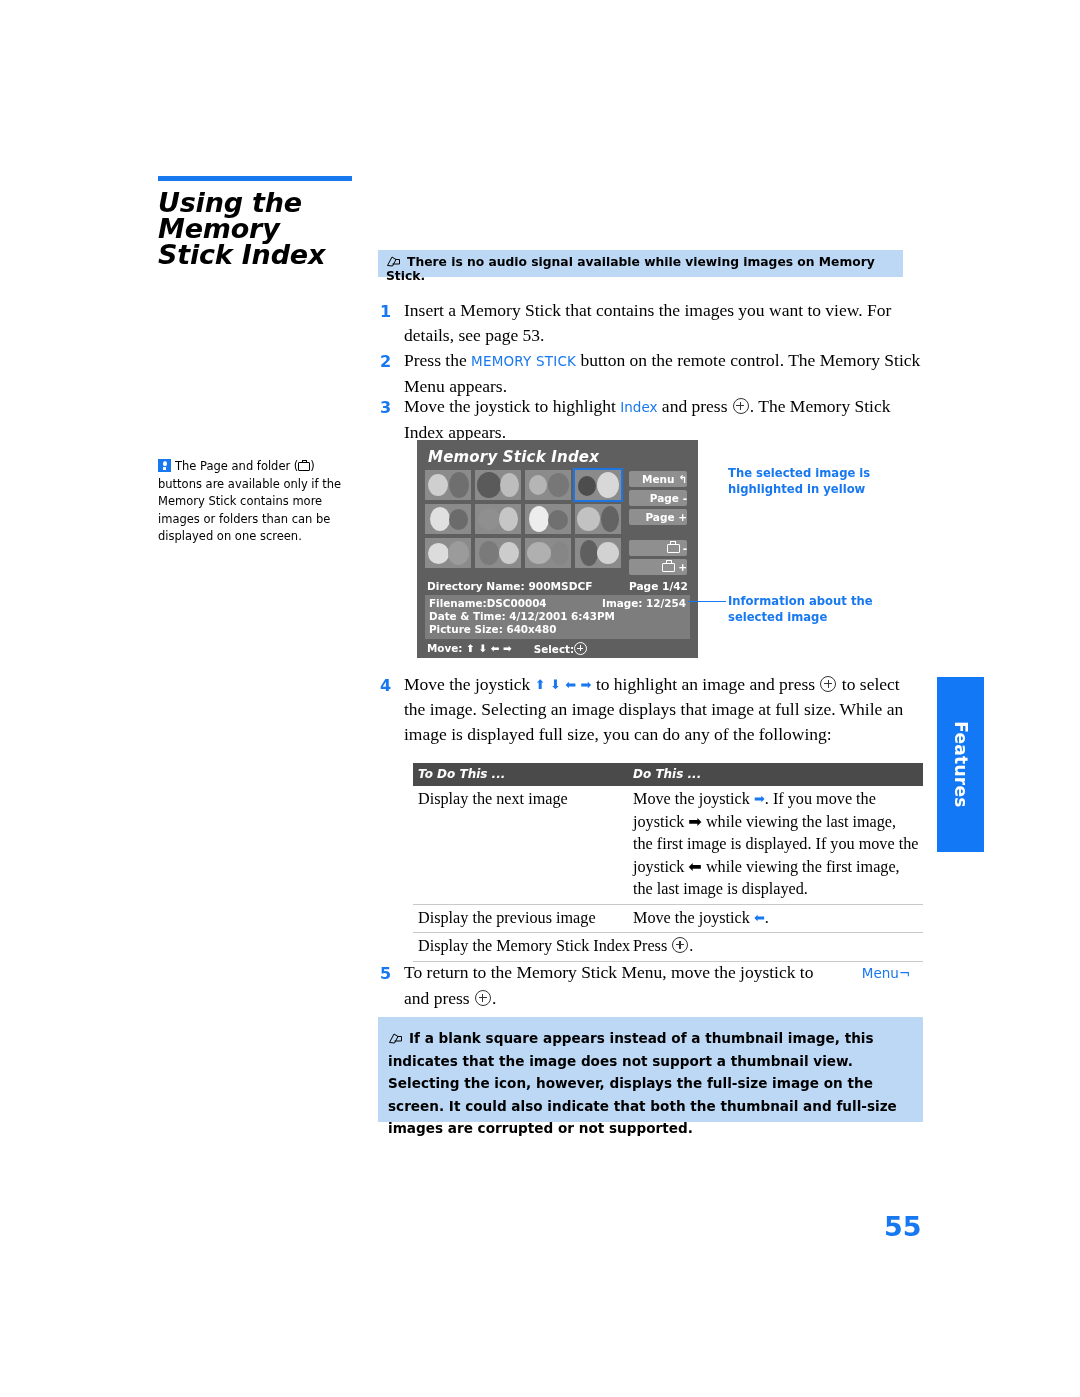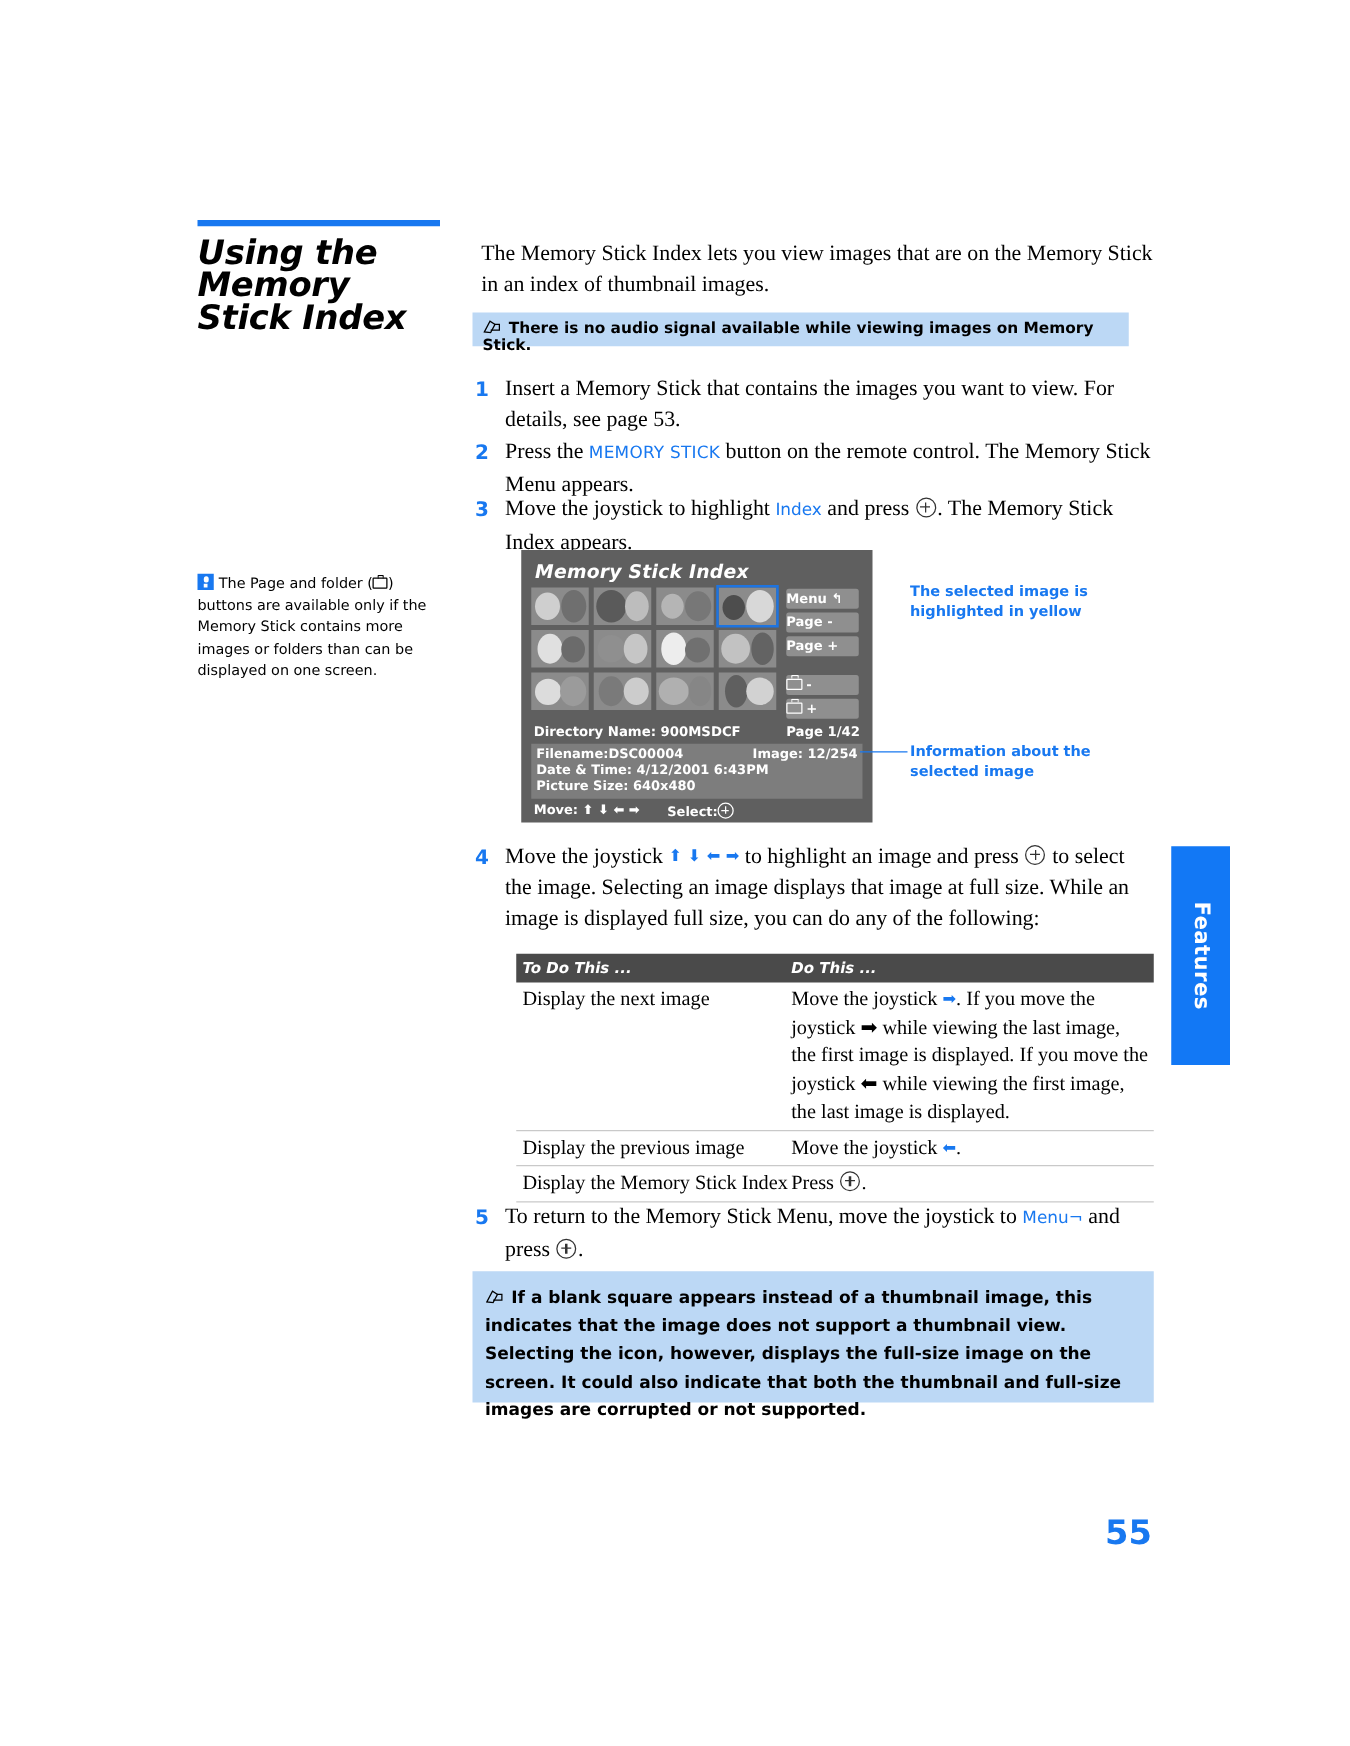--- a/index.html
+++ b/index.html
@@ -67,21 +67,21 @@
   .step .body{width:520px;}
 
   #step1{left:380px;top:298px;}
   #step2{left:380px;top:348px;}
   #step3{left:380px;top:394px;}
   #step4{left:380px;top:672px;}
   #step5{left:380px;top:960px;}
 
   .ms-blue{font-family:"DejaVu Sans",sans-serif;font-size:13.5px;color:#1878f0;letter-spacing:.2px;}
   .idx-blue{font-family:"DejaVu Sans",sans-serif;font-size:13.5px;color:#1878f0;}
-  .menu-blue{font-family:"DejaVu Sans",sans-serif;font-size:13.5px;color:#1878f0;}
+  .menu-blue{font-family:"DejaVu Sans",sans-serif;font-size:13.5px;color:#1878f0;margin-left:44px;}
 
   .plus-btn{
     display:inline-block;width:14px;height:14px;border:1.2px solid #333;border-radius:50%;
     position:relative;vertical-align:-2px;margin:0 1px;
   }
   .plus-btn::before{content:"";position:absolute;left:2.6px;top:6.1px;width:8px;height:1.2px;background:#333;}
   .plus-btn::after{content:"";position:absolute;left:6.1px;top:2.6px;width:1.2px;height:8px;background:#333;}
 
   .arw{display:inline-block;color:#1878f0;font-size:13px;vertical-align:1px;line-height:1;}
 
@@ -92,21 +92,21 @@
     font-family:"DejaVu Sans",sans-serif;color:#ffffff;
   }
   .screen-title{font-size:15px;font-weight:bold;letter-spacing:.2px;margin:2px 0 4px 3px;font-style:italic;}
   .screen-main{display:flex;gap:8px;}
   .thumb-grid{display:grid;grid-template-columns:repeat(4,46px);grid-template-rows:repeat(3,30px);gap:4px;}
   .thumb{width:46px;height:30px;background:#8b8b8b;box-sizing:border-box;overflow:hidden;position:relative;}
   .thumb.sel{outline:2px solid #1e74e0;outline-offset:0;}
   .thumb i{position:absolute;display:block;border-radius:50%;}
   .btn-col{display:flex;flex-direction:column;gap:3px;width:58px;margin-top:1px;}
   .scr-btn{
-    background:#8f8f8f;color:#fff;font-size:10.5px;font-weight:bold;text-align:left;
+    background:#8f8f8f;color:#fff;font-size:10.5px;font-weight:bold;text-align:right;
     padding:2.5px 0;border-radius:2px;line-height:11px;
   }
   .btn-gap{height:9px;}
   .fold-ic{
     display:inline-block;width:13px;height:9px;border:1.5px solid #fff;border-radius:1px;
     vertical-align:-1px;position:relative;box-sizing:border-box;margin-right:3px;
   }
   .fold-ic::before{
     content:"";position:absolute;left:2.5px;top:-3.4px;width:6px;height:3.2px;
     border:1.5px solid #fff;border-bottom:none;border-radius:1px 1px 0 0;box-sizing:border-box;
@@ -159,21 +159,20 @@
 
 <div class="page">
 
   <div class="rule-blue"></div>
   <div class="sec-title">Using the Memory<br>Stick Index</div>
 
   <div class="tipbox">
     <span class="tip-icon"></span><span>The Page and folder (</span><span class="folder-glyph"></span><span>) buttons are available only if the Memory Stick contains more images or folders than can be displayed on one screen.</span>
   </div>
 
-  <div class="intro">The Memory Stick Index lets you view images that are on the Memory Stick in an index of thumbnail images.</div>
 
   <div class="notebar" id="note-top">
     <svg class="pen-icon" viewBox="0 0 16 12">
       <path d="M1.5 10.5 L6 2 L10 4.5 L6.5 11 Z" fill="none" stroke="#000" stroke-width="1"></path>
       <path d="M9.5 4.5 L13.5 4.5 L13.5 9 L6.5 9" fill="none" stroke="#000" stroke-width="1"></path>
     </svg><span>There is no audio signal available while viewing images on Memory Stick.</span>
   </div>
 
   <div class="step" id="step1">
     <div class="num">1</div>

